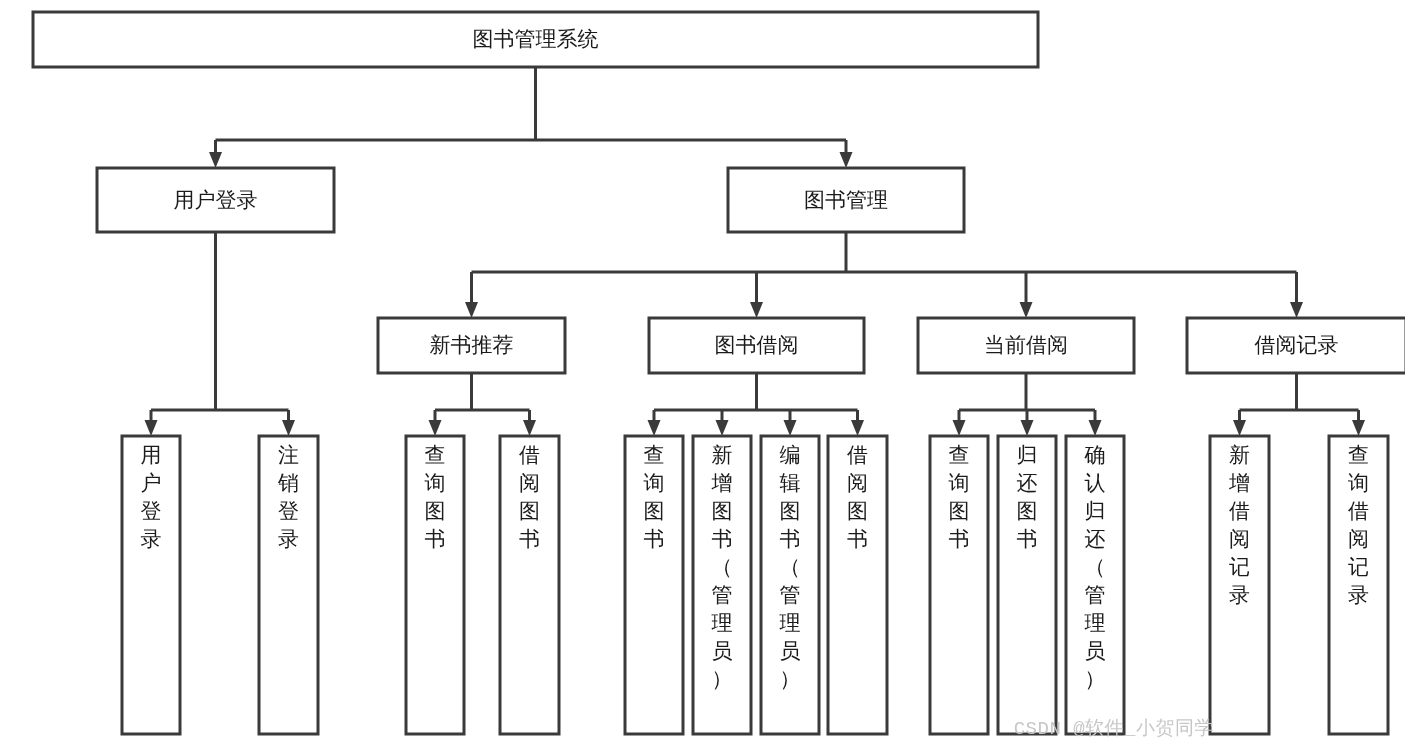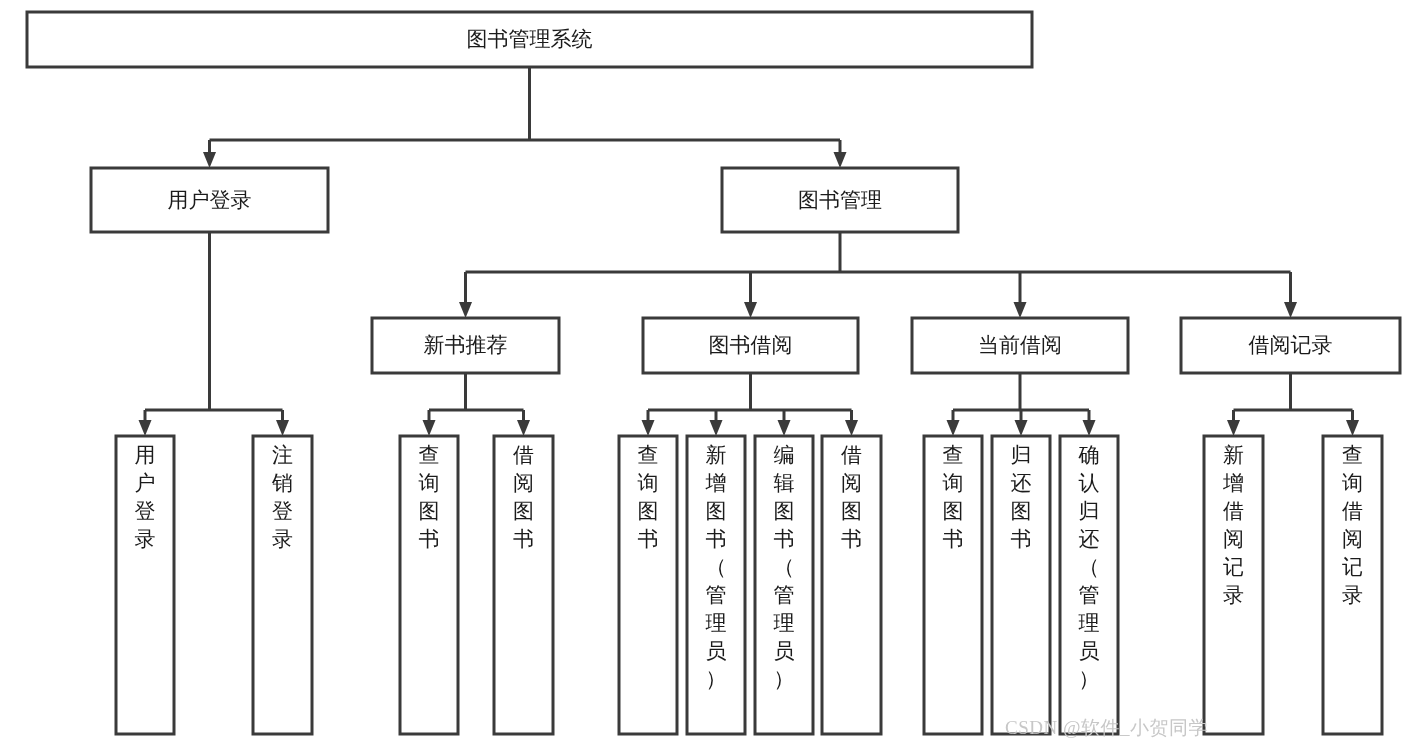--- a/index.html
+++ b/index.html
@@ -9,21 +9,21 @@
   }
   body {
     width: 1405px;
     height: 747px;
     font-family: "Liberation Sans", "DejaVu Sans", sans-serif;
     overflow: hidden;
     position: relative;
   }
   #diagram-root {
     position: absolute;
-    left: 10px;
+    left: 16px;
     top: 0;
     width: 1206px;
     height: 747px;
   }
   svg.flow {
     display: block;
     width: 1405px;
     height: 747px;
   }
   .node-rect {
@@ -50,21 +50,21 @@
     fill: none;
   }
   .arrow-head {
     fill: #3a3a3a;
     stroke: none;
   }
   .watermark {
     position: absolute;
     right: 8px;
     bottom: 6px;
-    font-family: Liberation Serif, serif;
+    font-family: Liberation Mono, monospace;
     font-size: 19px;
     color: #c7c7c7;
     white-space: nowrap;
     pointer-events: none;
     letter-spacing: 0.5px;
   }
 </style>
 </head>
 <body>
 

